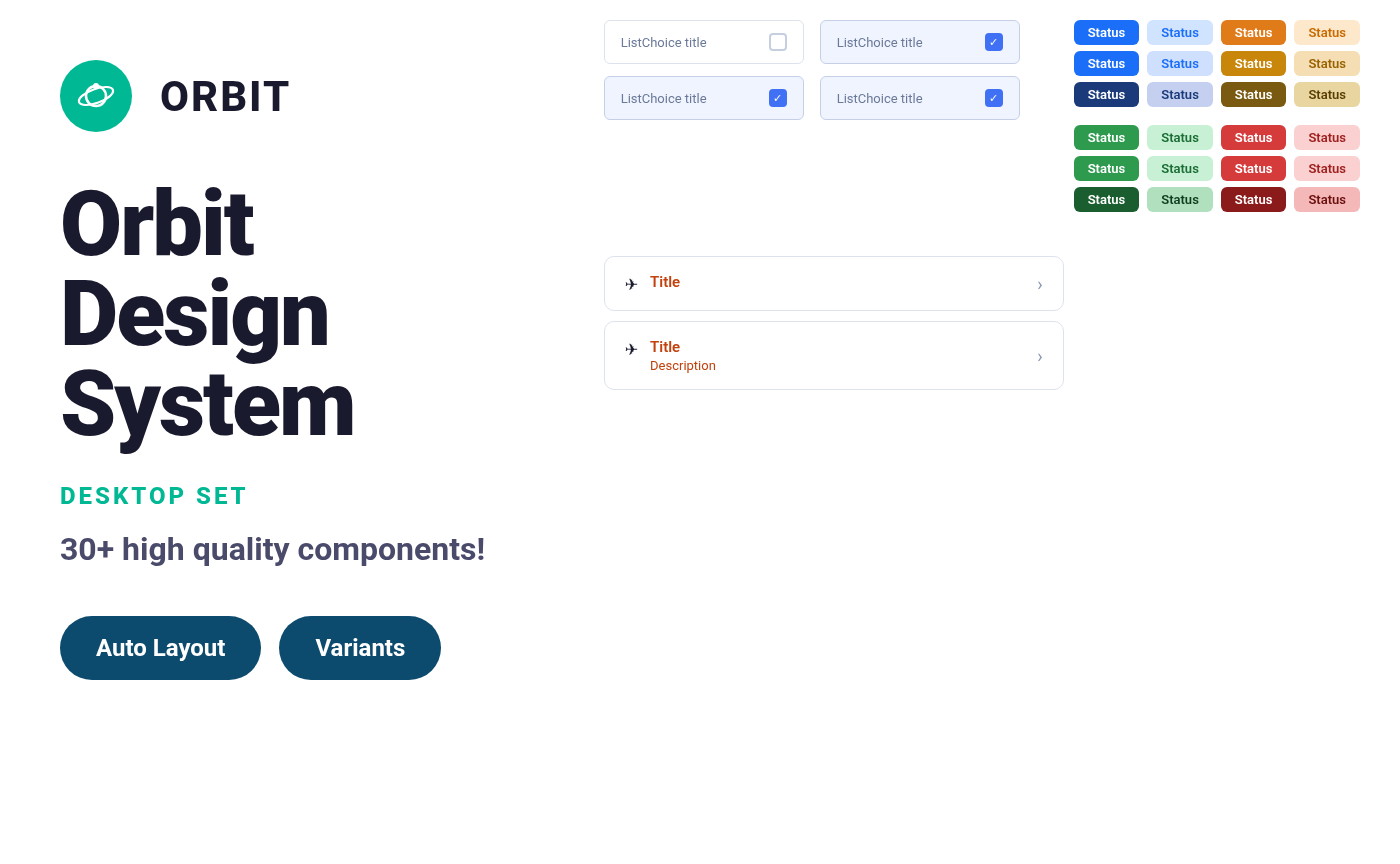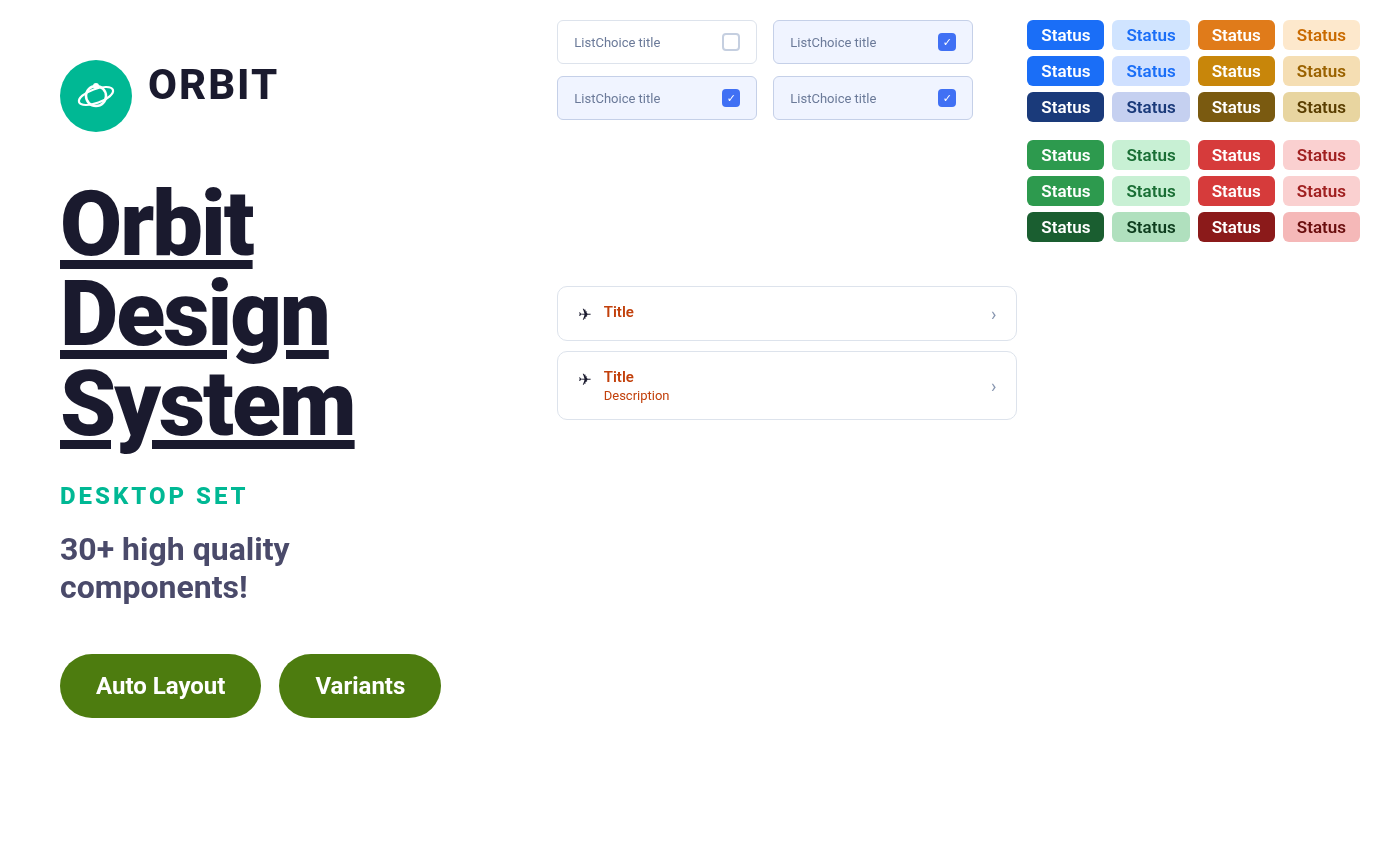--- a/index.html
+++ b/index.html
@@ -24,22 +24,22 @@
     .left-section {
       width: 580px;
       padding: 60px 50px 60px 60px;
       display: flex;
       flex-direction: column;
       justify-content: flex-start;
     }
 
     .logo-area {
       display: flex;
-      align-items: flex-start;
-      gap: 16px;
+      align-items: center;
+      gap: 28px;
       margin-bottom: 48px;
     }
 
     .logo-circle {
       width: 72px;
       height: 72px;
       background: #00b894;
       border-radius: 50%;
       display: flex;
       align-items: center;
@@ -58,21 +58,20 @@
       letter-spacing: 2px;
     }
 
     .headline {
       font-size: 90px;
       font-weight: 900;
       color: #1a1a2e;
       line-height: 1.0;
       margin-bottom: 32px;
       letter-spacing: -2px;
-      text-decoration: underline;
     }
 
     .desktop-set-label {
       font-size: 24px;
       font-weight: 800;
       color: #00b894;
       letter-spacing: 3px;
       text-transform: uppercase;
       margin-bottom: 20px;
     }
@@ -84,21 +83,21 @@
       margin-bottom: 48px;
     }
 
     .feature-pills {
       display: flex;
       flex-wrap: wrap;
       gap: 18px;
     }
 
     .pill {
-      background: #4d7c0f;
+      background: #0c4a6e;
       color: #ffffff;
       font-size: 24px;
       font-weight: 700;
       padding: 18px 36px;
       border-radius: 50px;
       cursor: pointer;
     }
 
     
     .right-section {
@@ -176,21 +175,21 @@
 
     .badges-row {
       display: flex;
       gap: 8px;
       align-items: center;
     }
 
     .badge {
       padding: 5px 14px;
       border-radius: 6px;
-      font-size: 17px;
+      font-size: 13px;
       font-weight: 600;
       cursor: pointer;
     }
 
     
     .badge-blue-solid { background: #1a6ef7; color: #fff; }
     .badge-blue-light { background: #d0e4ff; color: #1a6ef7; }
     
     .badge-orange-solid { background: #e07b1a; color: #fff; }
     .badge-orange-light { background: #fde8cc; color: #c96a00; }

